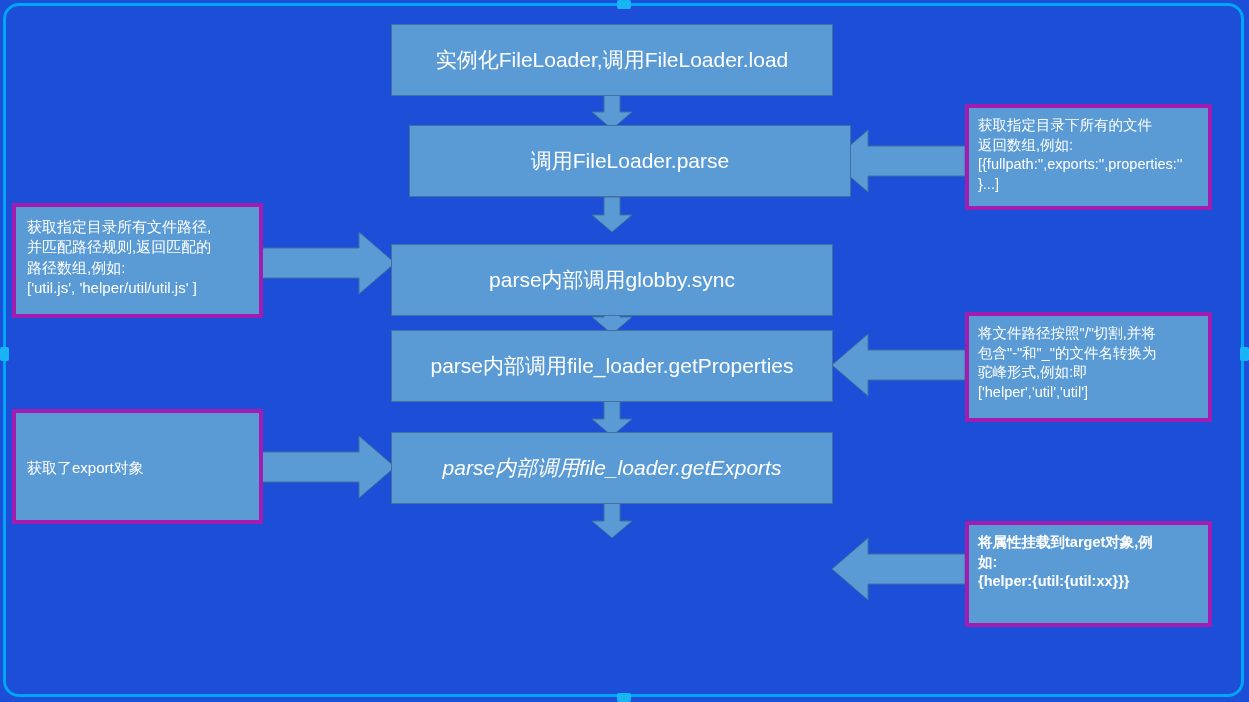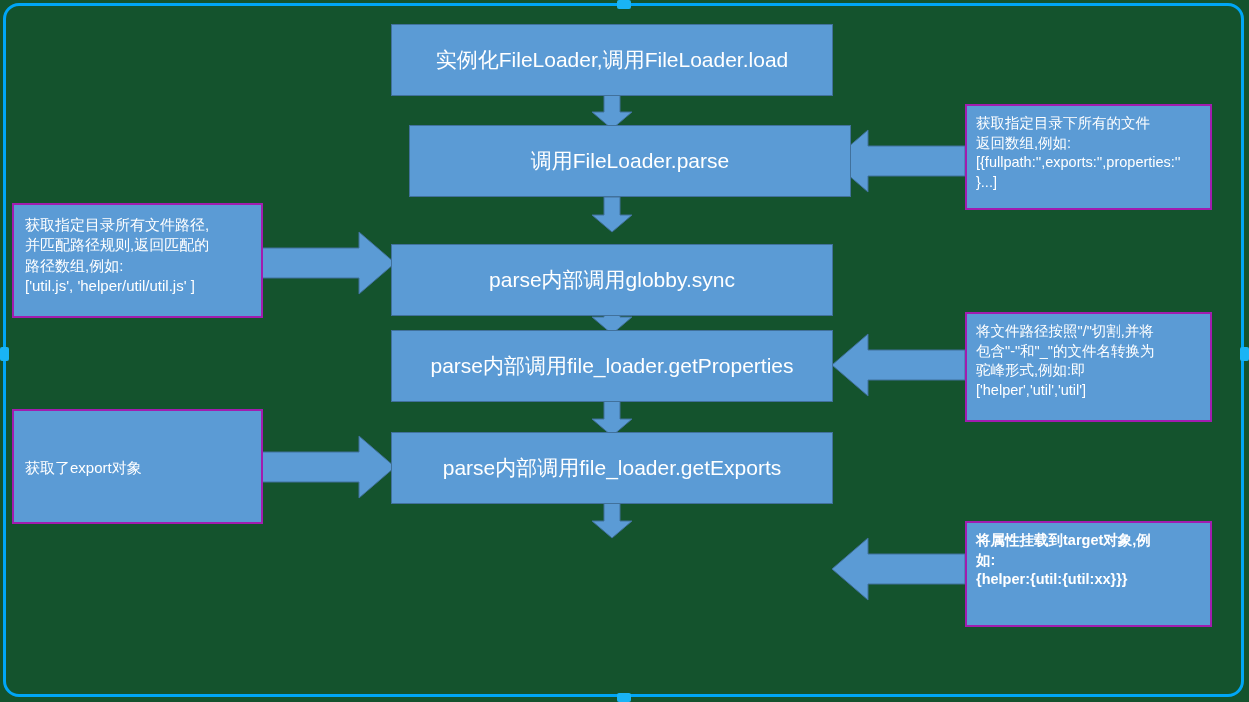--- a/index.html
+++ b/index.html
@@ -7,21 +7,21 @@
     padding: 0;
     background: #ffffff;
   }
   body {
     font-family: "Liberation Sans", "DejaVu Sans", sans-serif;
   }
   #canvas {
     position: relative;
     width: 1249px;
     height: 702px;
-    background: #14532d;
+    background: #1d4ed8;
     overflow: hidden;
   }
 
   
   .sel-frame {
     position: absolute;
     left: 3px;
     top: 3px;
     width: 1241px;
     height: 694px;
@@ -54,21 +54,21 @@
     color: #ffffff;
     text-align: center;
     line-height: 1.25;
   }
   .node.main {
     font-size: 21px;
   }
   .note {
     position: absolute;
     background: #5b9bd5;
-    border: 2px solid #a21caf;
+    border: 4px solid #a21caf;
     box-sizing: border-box;
     color: #ffffff;
     font-size: 14.5px;
     line-height: 1.35;
     padding: 8px 9px 6px 9px;
     white-space: pre-line;
     text-align: left;
     overflow: hidden;
   }
   .note.note-left {
@@ -134,21 +134,21 @@
   </div>
 
   <div class="node main" style="left:391px; top:228px; width:442px; height:72px;margin-top:16px;">
     <span>parse内部调用globby.sync</span>
   </div>
 
   <div class="node main" style="left:391px; top:330px; width:442px; height:72px;">
     <span>parse内部调用file_loader.getProperties</span>
   </div>
 
-  <div class="node main" style="left:391px; top:432px; width:442px; height:72px;">
+  <div class="node main" style="left:391px; top:432px; width:442px; height:72px;font-style:italic;">
     <span>parse内部调用file_loader.getExports</span>
   </div>
 
 
   <div class="note" style="left:965px; top:104px; width:247px; height:106px;">获取指定目录下所有的文件
 返回数组,例如:
 [{fullpath:'',exports:'',properties:'' }...]</div>
 
   <div class="note" style="left:965px; top:312px; width:247px; height:110px;">将文件路径按照"/"切割,并将
 包含"-"和"_"的文件名转换为

